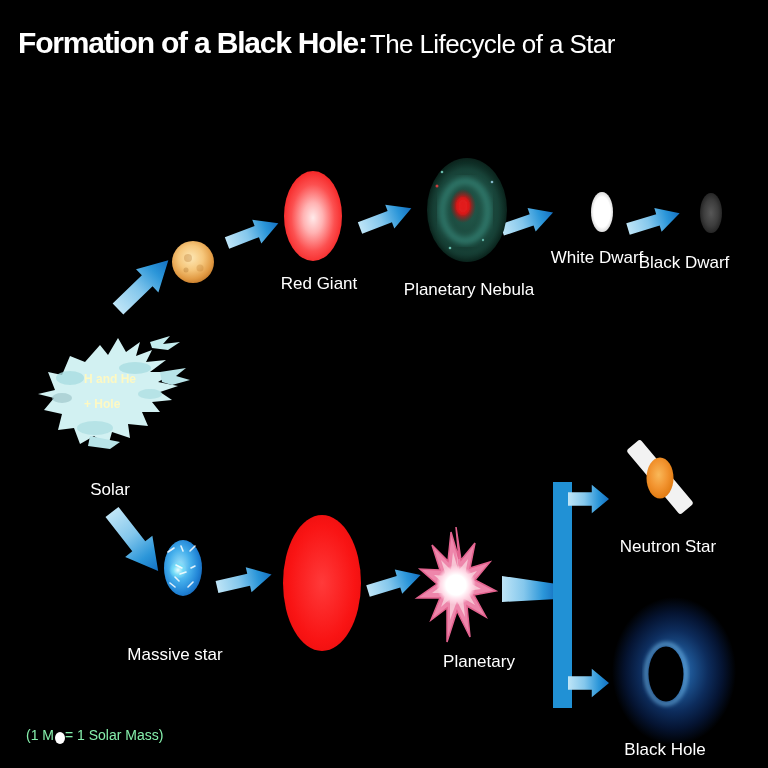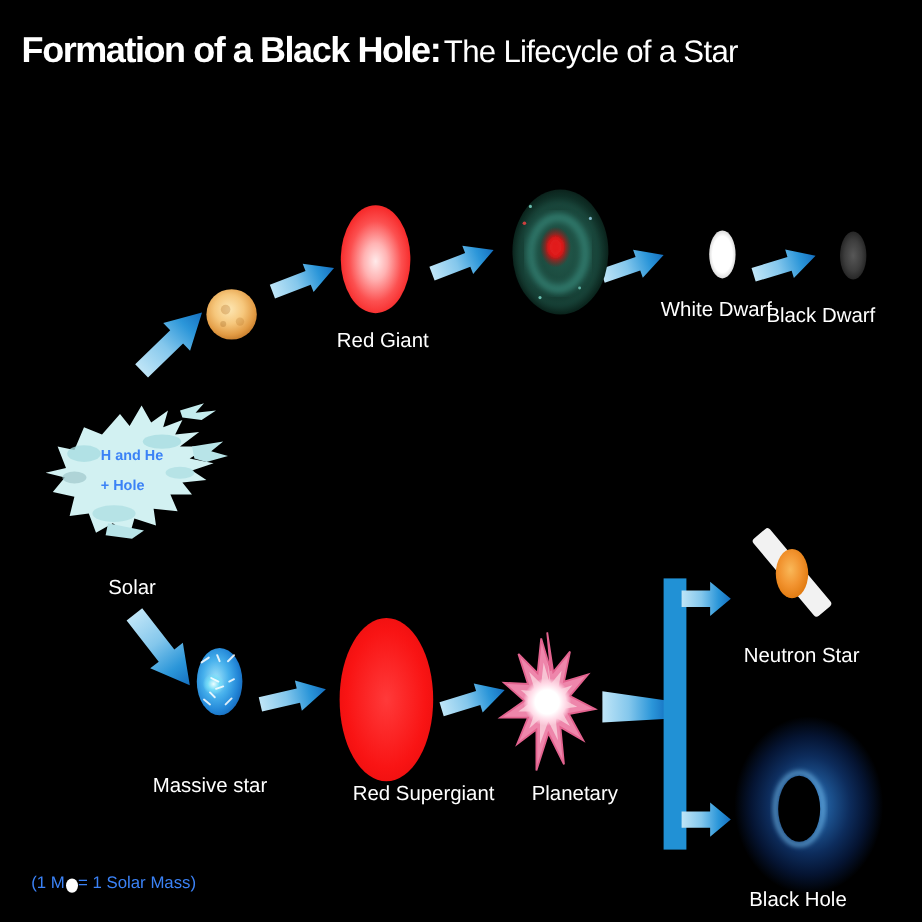--- a/index.html
+++ b/index.html
@@ -4,22 +4,22 @@
 <style>
   html,body{margin:0;padding:0;background:#000;}
   .canvas{position:relative;width:768px;height:768px;background:#000;overflow:hidden;
           font-family:"Liberation Sans", sans-serif;}
   svg.art{position:absolute;left:0;top:0;}
   .title{position:absolute;left:18px;top:26px;color:#fff;white-space:nowrap;}
   .title-main{font-weight:bold;font-size:30px;letter-spacing:-1.2px;}
   .title-sub{font-weight:normal;font-size:26px;letter-spacing:-0.6px;margin-left:3px;}
   .lbl{position:absolute;color:#fff;font-size:17px;white-space:nowrap;
        transform:translateX(-50%);text-align:center;}
-  .cloudtxt{position:absolute;color:#3b82f6;font-size:12px;font-weight:bold;white-space:nowrap;}
-  .footnote{position:absolute;left:26px;top:727px;color:#3b82f6;font-size:14px;white-space:nowrap;}
+  .cloudtxt{position:absolute;color:#fef9c3;font-size:12px;font-weight:bold;white-space:nowrap;}
+  .footnote{position:absolute;left:26px;top:727px;color:#86efac;font-size:14px;white-space:nowrap;}
   .sm{display:inline-block;width:11px;height:13px;background:#fff;border-radius:50%;
       vertical-align:-4px;margin:0 1px 0 1px;}
   .sm-small{width:10px;height:12px;margin-right:0;}
 </style>
 </head>
 <body>
 
 <div class="canvas">
 
   <svg class="art" width="768" height="768" viewBox="0 0 768 768">
@@ -209,26 +209,26 @@
     <span class="title-main">Formation of a Black Hole:</span><span class="title-sub">The Lifecycle of a Star</span>
   </div>
 
   <div class="cloudtxt" style="left:84px;top:372px">H and He</div>
   <div class="cloudtxt" style="left:84px;top:397px">+ Hole</div>
 
   <div class="lbl" style="left:110px;top:480px">Solar</div>
 
 
   <div class="lbl" style="left:319px;top:274px">Red Giant</div>
+  <div class="lbl" style="left:469px;top:280px">Planetary Nebula</div>
   <div class="lbl" style="left:597px;top:248px">White Dwarf</div>
   <div class="lbl" style="left:684px;top:253px">Black Dwarf</div>
 
 
   <div class="lbl" style="left:175px;top:645px">Massive star</div>
-  <div class="lbl" style="left:353px;top:652px">Red Supergiant</div>
   <div class="lbl" style="left:479px;top:652px">Planetary</div>
   <div class="lbl" style="left:668px;top:537px">Neutron Star</div>
   <div class="lbl" style="left:665px;top:740px">Black Hole</div>
 
   <div class="footnote">
     <span>(1 M</span><span class="sm sm-small"></span><span>= 1 Solar Mass)</span>
   </div>
 
 </div>
 

